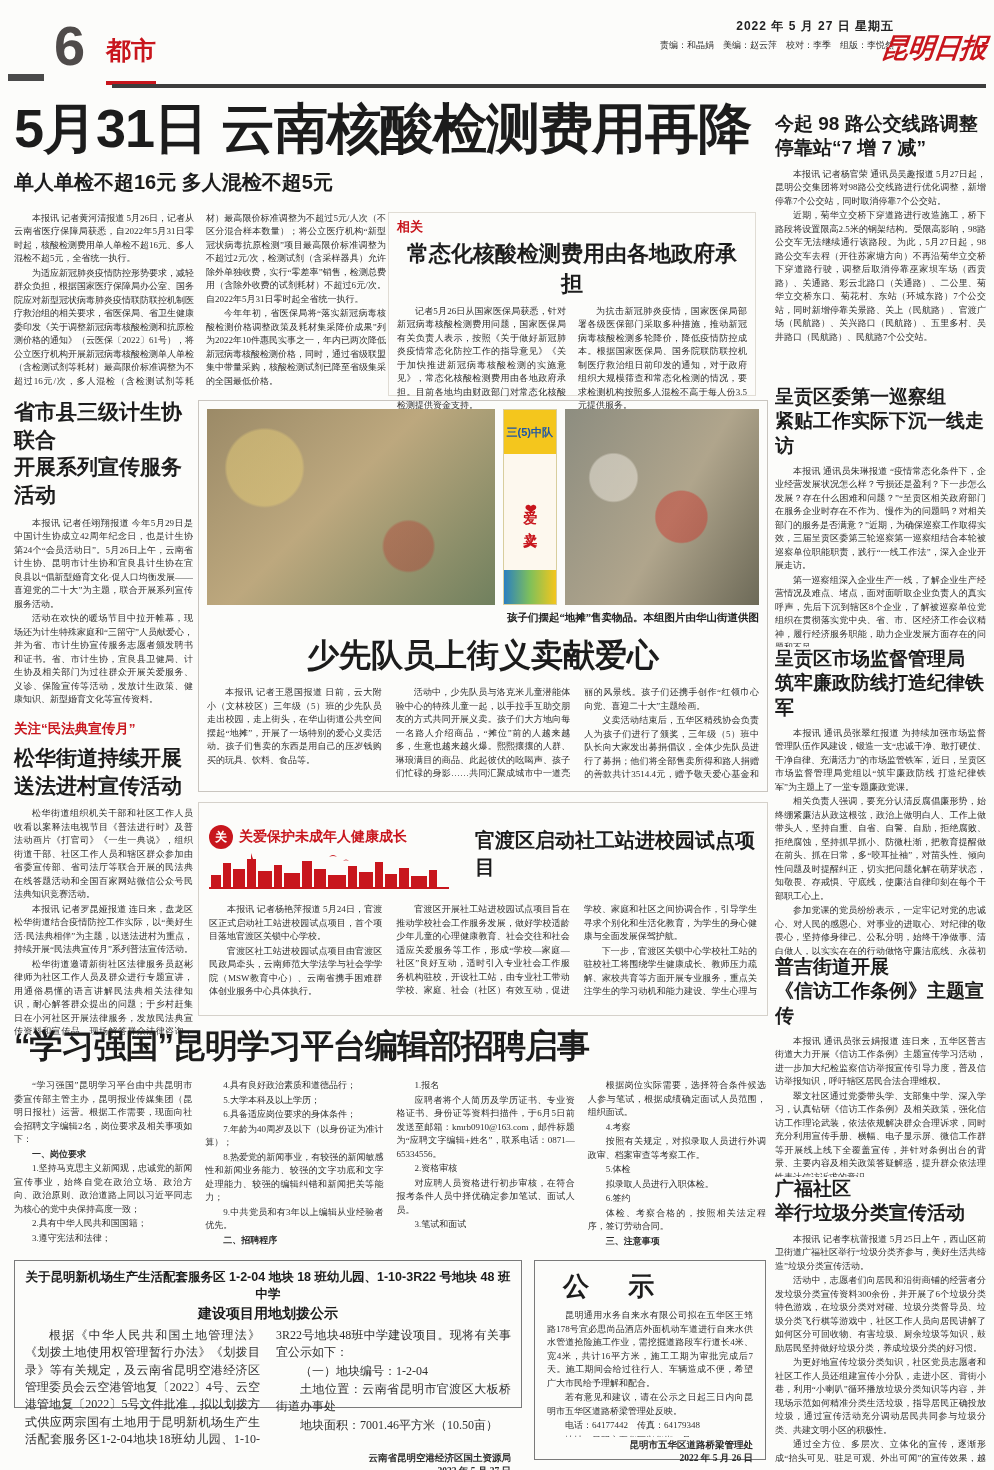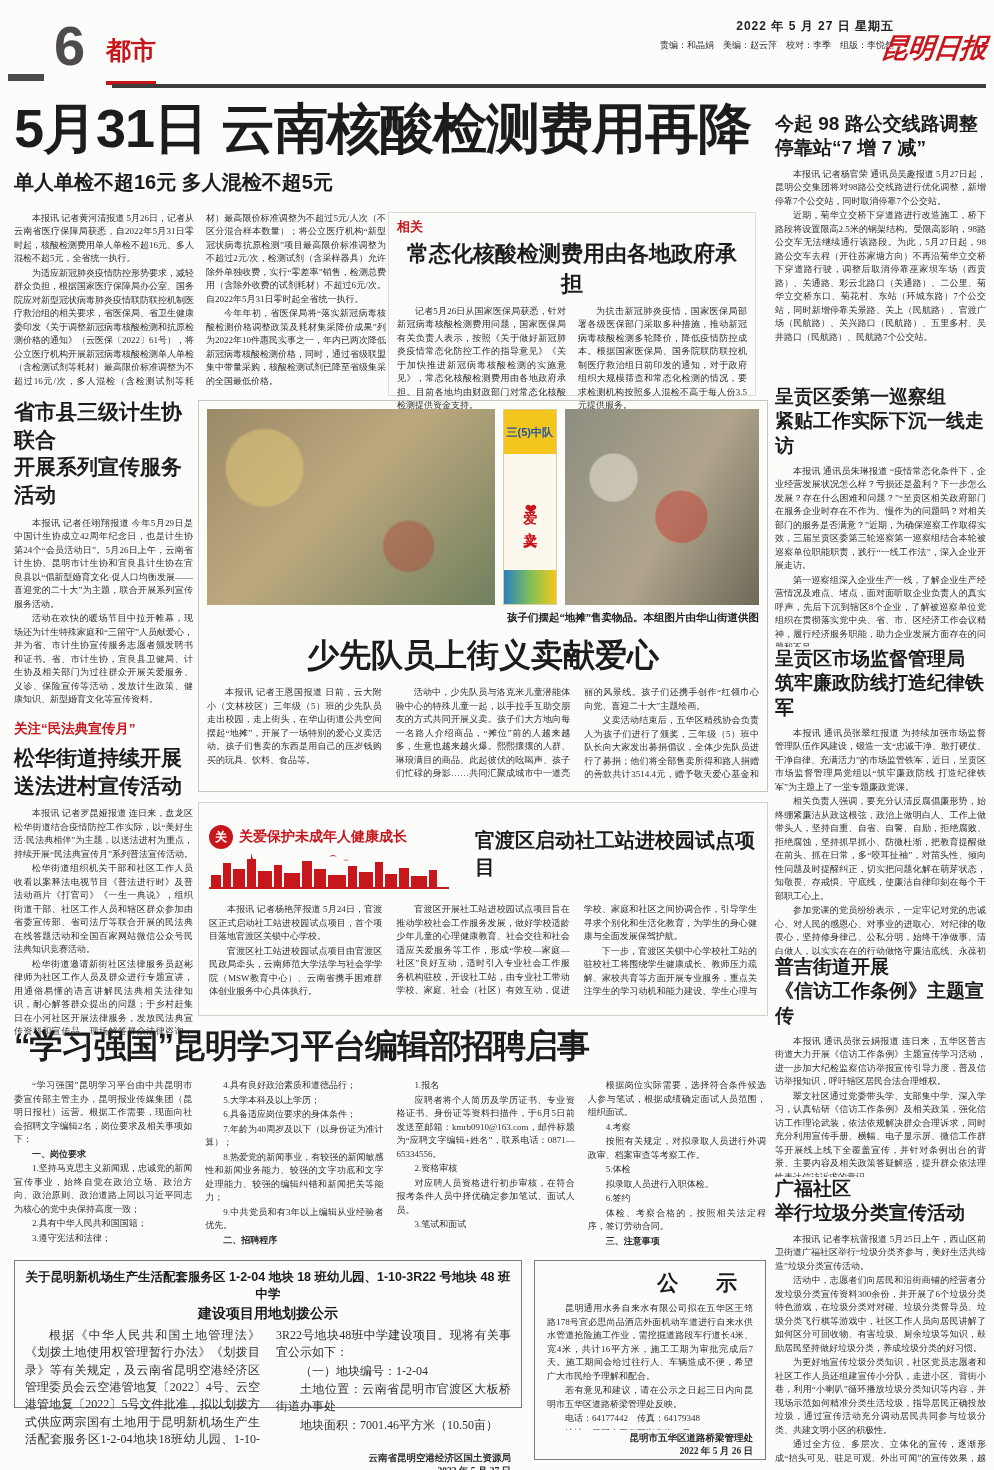--- a/index.html
+++ b/index.html
@@ -80,21 +80,21 @@
   .rc-headline{font-size:33px;font-weight:900;color:var(--ink);letter-spacing:-1px;}
   .rc-body{margin-top:10px;column-count:4;column-gap:13px;height:178px;overflow:hidden;}
   
   #land-box{position:absolute;left:14px;top:1260px;width:508px;height:148px;border:1.5px solid #7a7a7a;padding:8px 10px;}
   .ln-title{text-align:center;font-weight:800;font-size:12.5px;line-height:1.35;color:var(--ink);}
   .ln-title2{text-align:center;font-weight:800;font-size:14px;color:var(--ink);margin:2px 0 4px;}
   .ln-body{column-count:2;column-gap:16px;height:122px;overflow:hidden;}
   .ln-body p{font-size:12px;line-height:1.45;}
   .ln-sign{text-align:right;font-weight:700;font-size:9.5px;margin-top:3px;}
   #gongshi-box{position:absolute;left:534px;top:1260px;width:232px;height:200px;border:1.5px solid #7a7a7a;padding:8px 12px;}
-  .pn-title{text-align:right;font-size:21px;font-weight:800;color:var(--ink);letter-spacing:16px;padding-left:16px;}
+  .pn-title{text-align:left;font-size:26px;font-weight:800;color:var(--ink);letter-spacing:16px;padding-left:16px;}
   .pn-body{margin-top:5px;height:128px;overflow:hidden;}
   .pn-sign{text-align:right;font-weight:700;font-size:9.5px;margin-top:2px;}
   
   #sidebar{position:absolute;left:775px;top:112px;width:211px;height:1350px;display:flex;flex-direction:column;}
   .sb-art{display:flex;flex-direction:column;overflow:hidden;}
   .sb-a1{height:273px;} .sb-a2{height:262px;} .sb-a3{height:308px;} .sb-a4{height:222px;} .sb-a5{flex:1;}
   .sb-title{font-family:"Liberation Sans","DejaVu Sans",sans-serif;font-size:19px;font-weight:800;line-height:1.28;color:var(--ink);white-space:pre-line;}
   .sb-body{margin-top:7px;flex:1;overflow:hidden;}
 </style>
 </head>
@@ -137,22 +137,22 @@
     <div class="lc-title sans">省市县三级计生协联合
 开展系列宣传服务活动</div>
     <div class="lc-body lc-body1 body-text">
         <p>本报讯 记者任翊翔报道 今年5月29日是中国计生协成立42周年纪念日，也是计生协第24个“会员活动日”。5月26日上午，云南省计生协、昆明市计生协和宜良县计生协在宜良县以“倡新型婚育文化·促人口均衡发展——喜迎党的二十大”为主题，联合开展系列宣传服务活动。</p>
         <p>活动在欢快的暖场节目中拉开帷幕，现场还为计生特殊家庭和“三留守”人员献爱心，并为省、市计生协宣传服务志愿者颁发聘书和证书。省、市计生协，宜良县卫健局、计生协及相关部门为过往群众开展关爱服务、义诊、保险宣传等活动，发放计生政策、健康知识、新型婚育文化等宣传资料。</p>
       </div>
     <div class="lc-tag sans">关注“民法典宣传月”</div>
     <div class="lc-title sans">松华街道持续开展
 送法进村宣传活动</div>
     <div class="lc-body lc-body2 body-text">
+        <p>松华街道组织机关干部和社区工作人员收看以案释法电视节目《普法进行时》及普法动画片《打官司》《一生一典说》，组织街道干部、社区工作人员和辖区群众参加由省委宣传部、省司法厅等联合开展的民法典在线答题活动和全国百家网站微信公众号民法典知识竞赛活动。</p>
         <p>本报讯 记者罗昆娅报道 连日来，盘龙区松华街道结合疫情防控工作实际，以“美好生活·民法典相伴”为主题，以送法进村为重点，持续开展“民法典宣传月”系列普法宣传活动。</p>
-        <p>松华街道组织机关干部和社区工作人员收看以案释法电视节目《普法进行时》及普法动画片《打官司》《一生一典说》，组织街道干部、社区工作人员和辖区群众参加由省委宣传部、省司法厅等联合开展的民法典在线答题活动和全国百家网站微信公众号民法典知识竞赛活动。</p>
         <p>松华街道邀请新街社区法律服务员赵彬律师为社区工作人员及群众进行专题宣讲，用通俗易懂的语言讲解民法典相关法律知识，耐心解答群众提出的问题；于乡村赶集日在小河社区开展法律服务，发放民法典宣传资料和宣传品，现场解答群众法律咨询，集中宣传民法典中与群众生活密切相关的法律法规，让群众受到法治文化熏陶，营造民法典宣传浓厚氛围。</p>
       </div>
   </div>
 
   <div id="photo-box">
     <div class="collage">
       <div class="ph ph1"></div>
       <div class="ph-banner">
         <div class="pb-top sans">三(5)中队</div>
         <div class="pb-mid">

